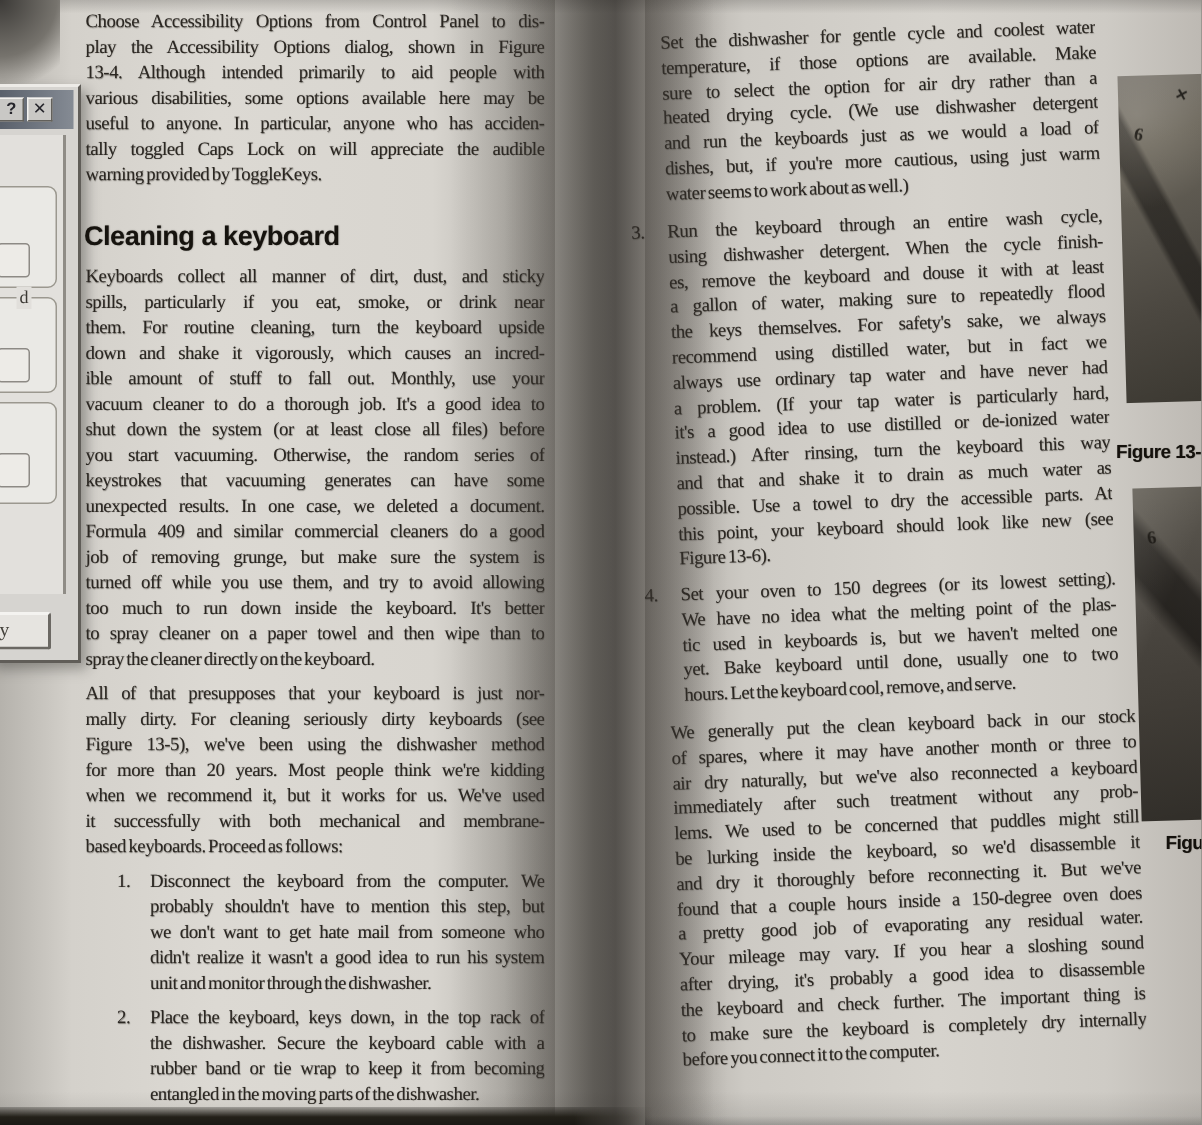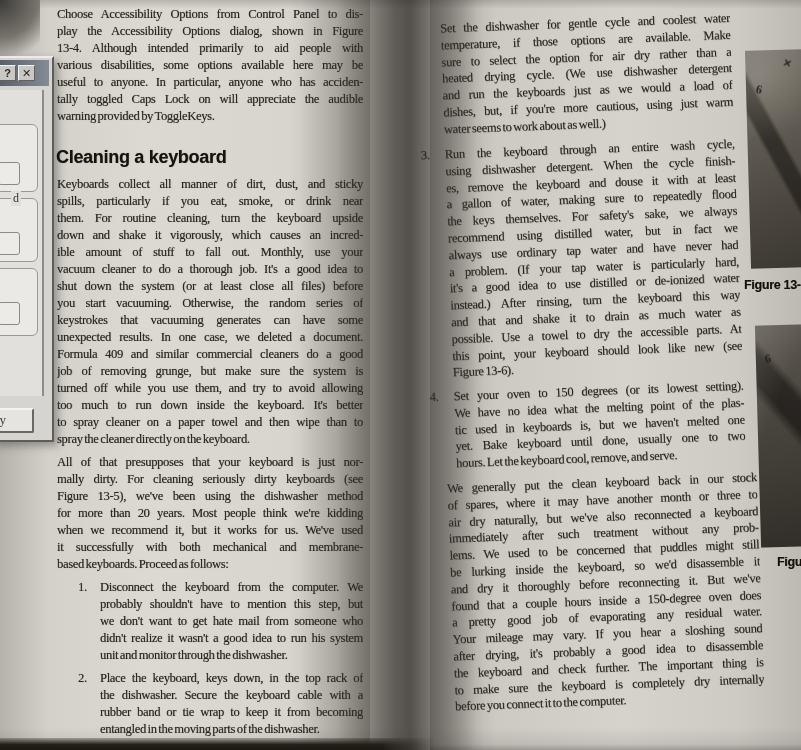--- a/index.html
+++ b/index.html
@@ -85,21 +85,21 @@
       background:
         linear-gradient(115deg, rgba(200,196,188,0.2) 0%, rgba(200,196,188,0) 38%),
         linear-gradient(50deg, rgba(15,13,11,0) 54%, rgba(15,13,11,0.6) 60%, rgba(15,13,11,0.55) 71%, rgba(15,13,11,0) 76%),
         linear-gradient(170deg, #5e5a52 0%, #4d4943 30%, #413d37 62%, #312e29 100%); }
   .key-label { position:absolute; font:bold 12px "Liberation Serif","DejaVu Serif",serif; color:#2a2722; }
   .kl-x  { top:8px;  right:10px; transform:rotate(18deg); font-size:10px; color:#24221e; }
   .kl-6a { top:32px; left:10px;  transform:rotate(12deg); }
   .kl-6b { top:26px; left:9px;   transform:rotate(-8deg); color:#211e1a; }
   .caption { position:absolute; font:bold 12.5px "Liberation Sans","DejaVu Sans",sans-serif;
              letter-spacing:-0.3px; color:var(--caption-ink); text-shadow:0.3px 0.3px 0.6px rgba(25,21,16,0.5); }
-  .cap1 { left:744px; top:278px; }
+  .cap1 { left:744px; top:294px; }
   .cap2 { left:738px; top:555px;padding-left:39px; }
   
   .gutter { position:absolute; top:0; bottom:0; left:336px; width:140px; z-index:5; pointer-events:none;
       background:linear-gradient(90deg, rgba(48,44,40,0) 0%, rgba(48,44,40,0.22) 22%,
         rgba(38,35,31,0.5) 45%, rgba(34,31,28,0.58) 53%, rgba(55,51,46,0.34) 70%, rgba(55,51,46,0) 100%); }
   .bottom-edge { position:absolute; left:0; top:738px; width:435px; height:12px; z-index:6;
       background:linear-gradient(180deg, rgba(26,24,21,0.25) 0%, #232019 55%, #1b1915 100%);
       -webkit-mask-image:linear-gradient(90deg,#000 88%,transparent 100%);
       mask-image:linear-gradient(90deg,#000 88%,transparent 100%); }
   .bottom-shadow-right { position:absolute; left:430px; top:744px; width:371px; height:6px; z-index:6;

